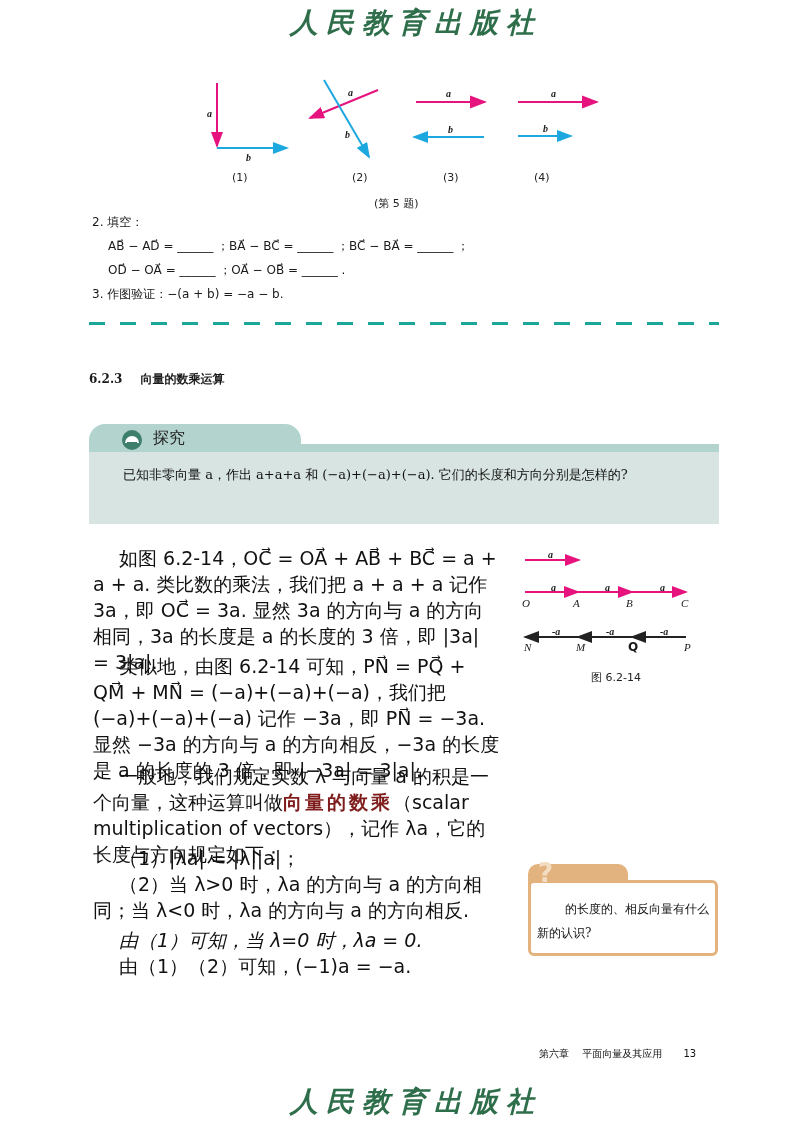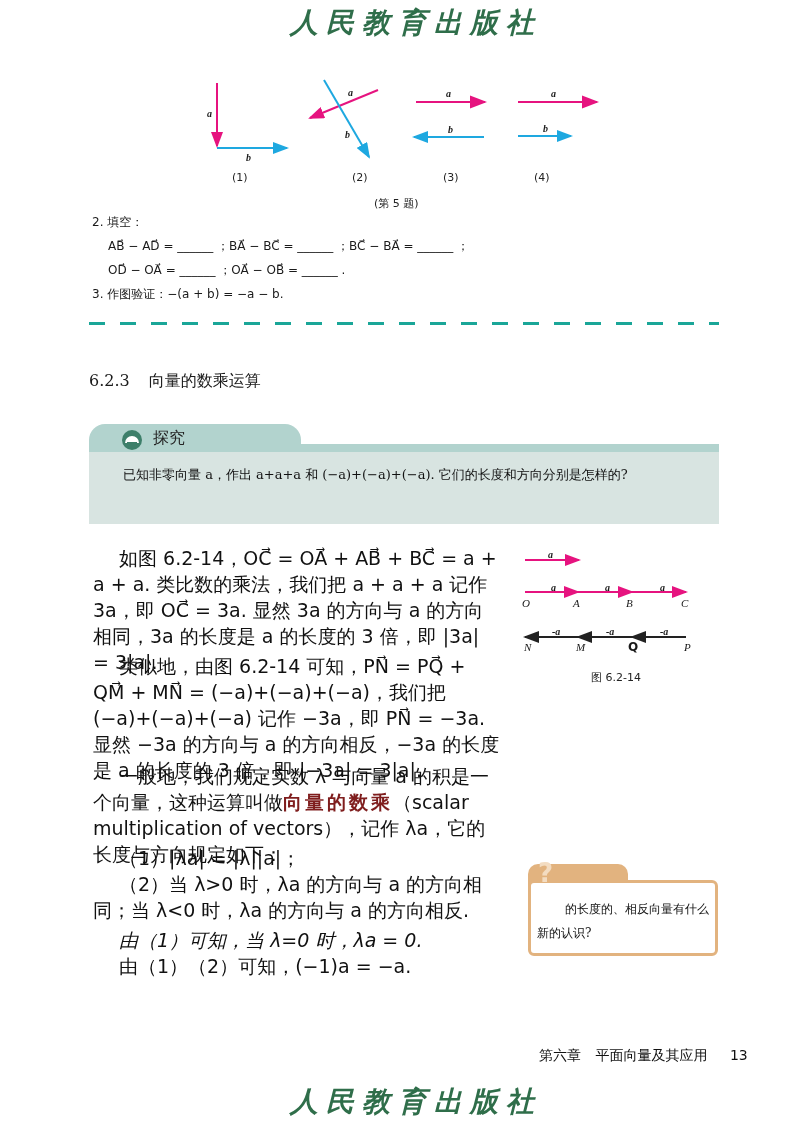--- a/index.html
+++ b/index.html
@@ -5,21 +5,21 @@
   * { box-sizing: border-box; margin: 0; padding: 0; }
   body { width: 794px; height: 1122px; background: #ffffff; position: relative; overflow: hidden;
          font-family: "DejaVu Serif", serif; color: #1a1a1a; }
   .abs { position: absolute; }
   .brand { font-family: "DejaVu Serif", serif; color: #2f6e4a; font-size: 28px; font-style: italic; font-weight: bold; letter-spacing: 8px; }
   .lbl { font-family: "Liberation Serif", serif; font-style: italic; font-weight: bold; font-size: 10px; }
   .cap { font-family: "DejaVu Sans", sans-serif; font-size: 11px; color: #222; }
   .txt { font-family: "DejaVu Sans", sans-serif; font-size: 19px; color: #111; line-height: 26px; }
   .ex { font-family: "DejaVu Sans", sans-serif; font-size: 12px; line-height: 23px; }
   .dash { height: 3px; background: repeating-linear-gradient(90deg, #1aa698 0 16px, transparent 16px 31px); }
-  .section { font-family: "DejaVu Sans", sans-serif; font-weight: normal; font-size: 16px; }
+  .section { font-family: "DejaVu Sans", sans-serif; font-weight: bold; font-size: 12px; }
   .explore-tab { background: #b2d3ce; border-radius: 16px 16px 0 0; }
   .explore-bar { background: #b2d3ce; }
   .explore-body { background: #d8e4e1; }
   .term { color: #7f1d1d; font-weight: bold; letter-spacing: 3px; }
   .qbox { border: 3px solid #e2b37f; border-radius: 6px; background: #fff; }
   .qtab { background: #e2b37f; border-radius: 10px 10px 0 0; }
 </style>
 </head>
 <body>
 
@@ -126,19 +126,19 @@
 <span class="abs lbl" style="left:576px;top:641px;font-weight:normal;font-size:11px;">M</span>
 <span class="abs" style="left:628px;top:640px;font-family:'DejaVu Sans',sans-serif;font-weight:bold;font-size:12px;">Q</span>
 <span class="abs lbl" style="left:684px;top:641px;font-weight:normal;font-size:11px;">P</span>
 <span class="abs cap" style="left:579px;top:670px;padding-left:12px;">图 6.2-14</span>
 
 <div class="abs qtab" style="left:528px;top:864px;width:100px;height:22px;"></div>
 <div class="abs qbox" style="left:528px;top:880px;width:190px;height:76px;"></div>
 <span class="abs" style="left:538px;top:858px;font-family:'DejaVu Sans',sans-serif;font-weight:bold;font-size:26px;color:#f3dcc1;">?</span>
 <div class="abs" style="left:537px;top:897px;width:175px;font-family:'DejaVu Serif',serif;font-size:12px;line-height:24px;text-indent:28px;color:#111;">的长度的、相反向量有什么新的认识?</div>
 
-<div class="abs" style="left:539px;top:1047px;font-family:'DejaVu Sans',sans-serif;font-size:14px;color:#111;">
+<div class="abs" style="left:539px;top:1047px;font-family:'DejaVu Sans',sans-serif;font-size:10px;color:#111;">
   <span>第六章</span>
   <span style="margin-left:10px;">平面向量及其应用</span>
   <span style="margin-left:18px;">13</span>
 </div>
 
 <div class="abs brand" style="left:290px;top:1083px;">人民教育出版社</div>
 
 </body></html>

